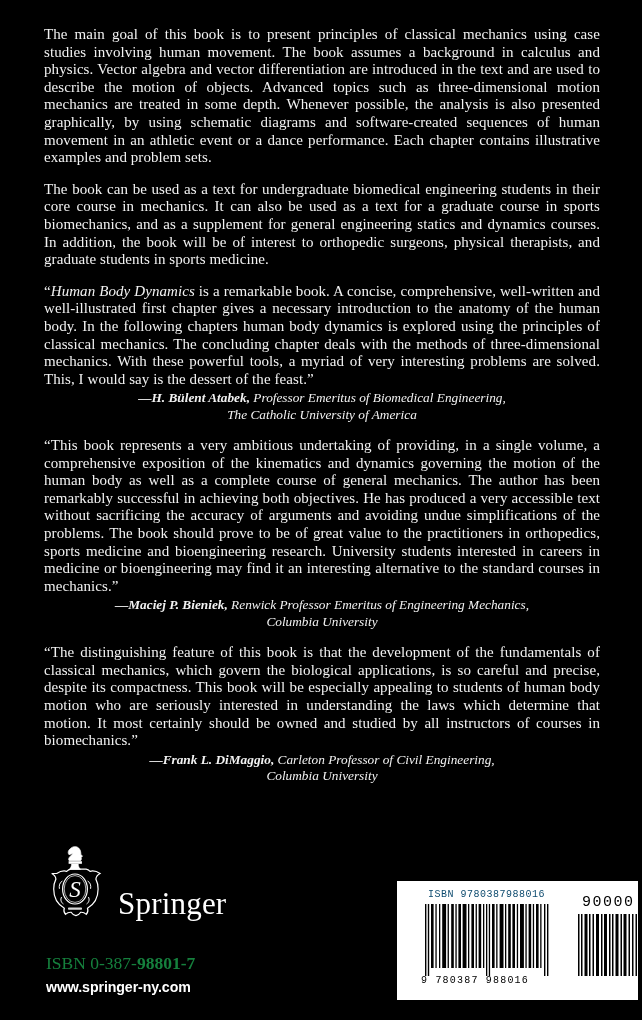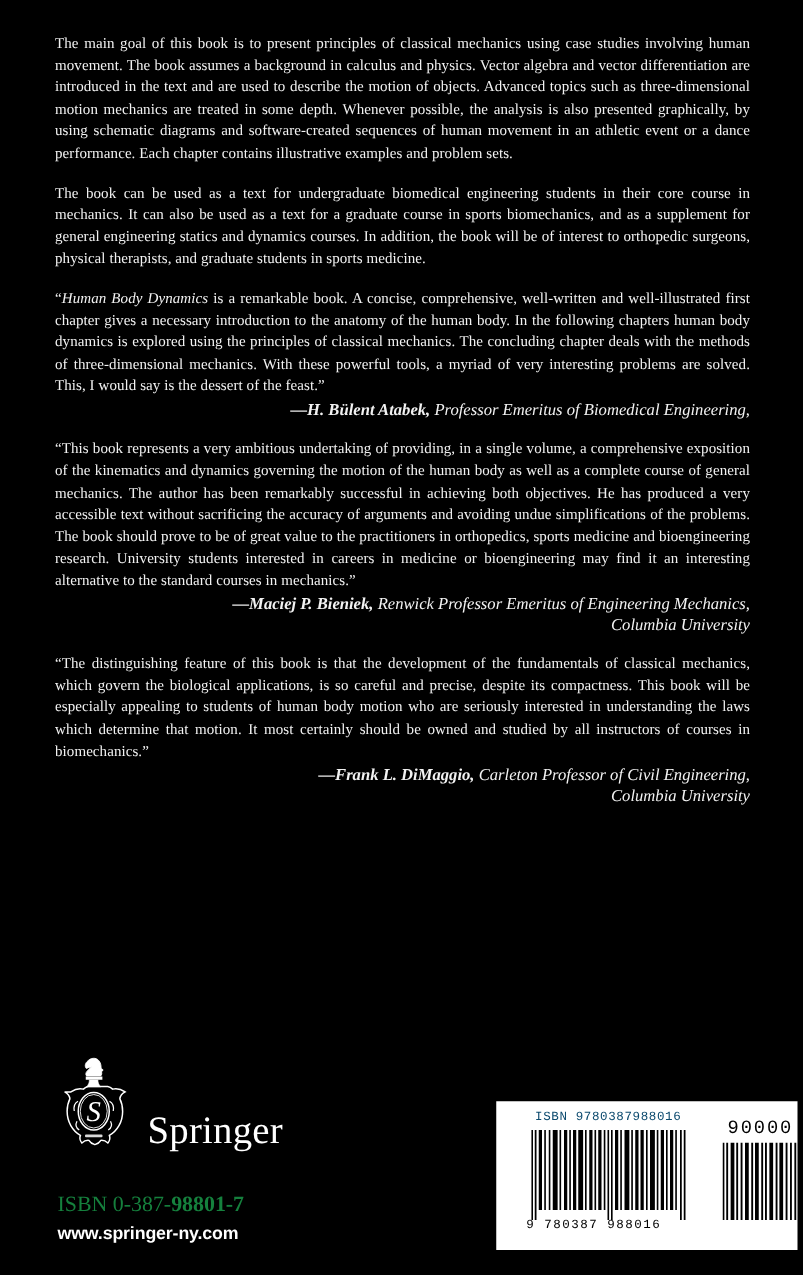--- a/index.html
+++ b/index.html
@@ -24,38 +24,38 @@
 
   .textcol {
     position: absolute;
     left: 44px;
     top: 26px;
     width: 556px;
   }
 
   p.body-para {
     margin: 0 0 14px 0;
-    font-size: 12px;
+    font-size: 15px;
     line-height: 17.6px;
     text-align: justify;
     text-justify: inter-word;
     letter-spacing: 0.005em;
     color: #f2f2f2;
     -webkit-font-smoothing: antialiased;
   }
 
   p.body-para.quote {
     margin-bottom: 2px;
   }
 
   .attrib {
     margin: 0 0 14px 0;
     font-size: 13.3px;
     line-height: 16.4px;
-    text-align: right;
+    text-align: center;
     font-style: italic;
     color: #f2f2f2;
   }
   .attrib .line {
     display: block;
     white-space: nowrap;
   }
   .attrib .name {
     font-weight: bold;
     font-style: italic;
@@ -186,20 +186,21 @@
   <div class="textcol">
 
     <p class="body-para">The main goal of this book is to present principles of classical mechanics using case studies involving human movement. The book assumes a background in calculus and physics. Vector algebra and vector differentiation are introduced in the text and are used to describe the motion of objects. Advanced topics such as three-dimensional motion mechanics are treated in some depth. Whenever possible, the analysis is also presented graphically, by using schematic diagrams and software-created sequences of human movement in an athletic event or a dance performance. Each chapter contains illustrative examples and problem sets.</p>
 
     <p class="body-para">The book can be used as a text for undergraduate biomedical engineering students in their core course in mechanics. It can also be used as a text for a graduate course in sports biomechanics, and as a supplement for general engineering statics and dynamics courses. In addition, the book will be of interest to orthopedic surgeons, physical therapists, and graduate students in sports medicine.</p>
 
     <p class="body-para quote"><span>“</span><em class="title-italic">Human Body Dynamics</em><span> is a remarkable book. A concise, comprehensive, well-written and well-illustrated first chapter gives a necessary introduction to the anatomy of the human body. In the following chapters human body dynamics is explored using the principles of classical mechanics. The concluding chapter deals with the methods of three-dimensional mechanics. With these powerful tools, a myriad of very interesting problems are solved. This, I would say is the dessert of the feast.”</span></p>
 
     <div class="attrib">
       <span class="line"><span class="name">—H. Bülent Atabek,</span><span> Professor Emeritus of Biomedical Engineering,</span></span>
+      <span class="line">The Catholic University of America</span>
     </div>
 
     <p class="body-para quote">“This book represents a very ambitious undertaking of providing, in a single volume, a comprehensive exposition of the kinematics and dynamics governing the motion of the human body as well as a complete course of general mechanics. The author has been remarkably successful in achieving both objectives. He has produced a very accessible text without sacrificing the accuracy of arguments and avoiding undue simplifications of the problems. The book should prove to be of great value to the practitioners in orthopedics, sports medicine and bioengineering research. University students interested in careers in medicine or bioengineering may find it an interesting alternative to the standard courses in mechanics.”</p>
 
     <div class="attrib">
       <span class="line"><span class="name">—Maciej P. Bieniek,</span><span> Renwick Professor Emeritus of Engineering Mechanics,</span></span>
       <span class="line">Columbia University</span>
     </div>
 
     <p class="body-para quote">“The distinguishing feature of this book is that the development of the fundamentals of classical mechanics, which govern the biological applications, is so careful and precise, despite its compactness. This book will be especially appealing to students of human body motion who are seriously interested in understanding the laws which determine that motion. It most certainly should be owned and studied by all instructors of courses in biomechanics.”</p>

